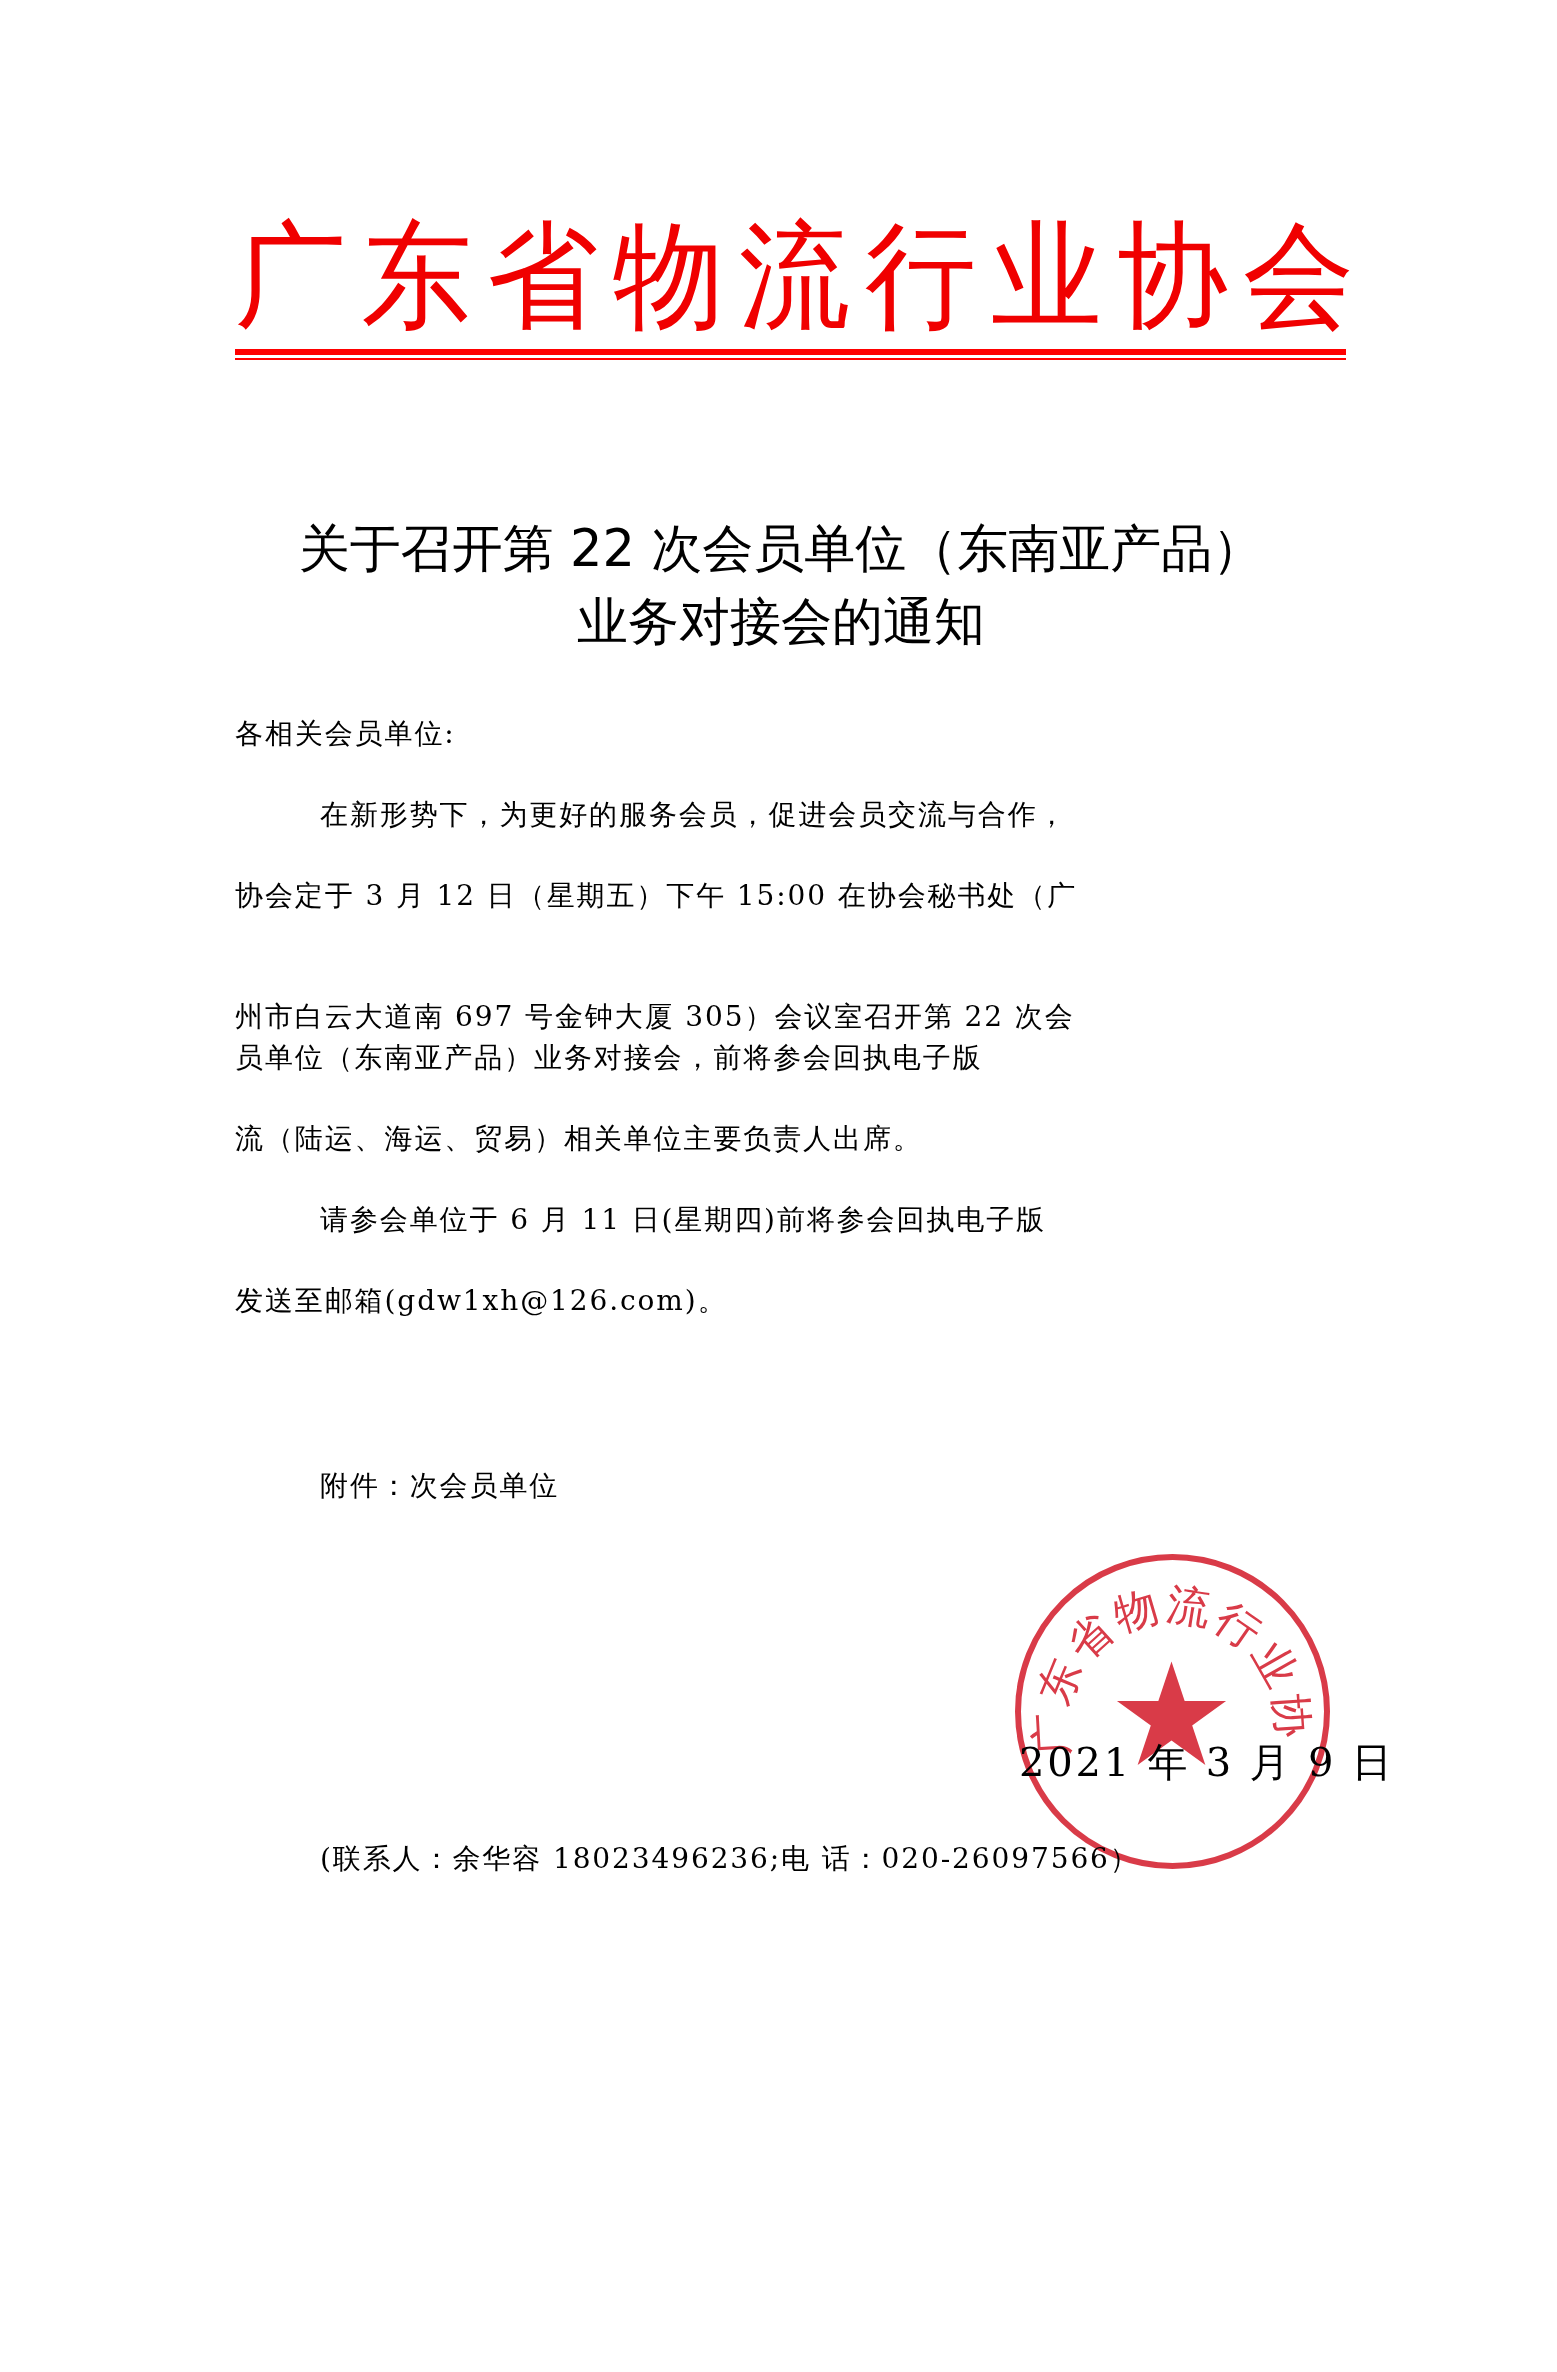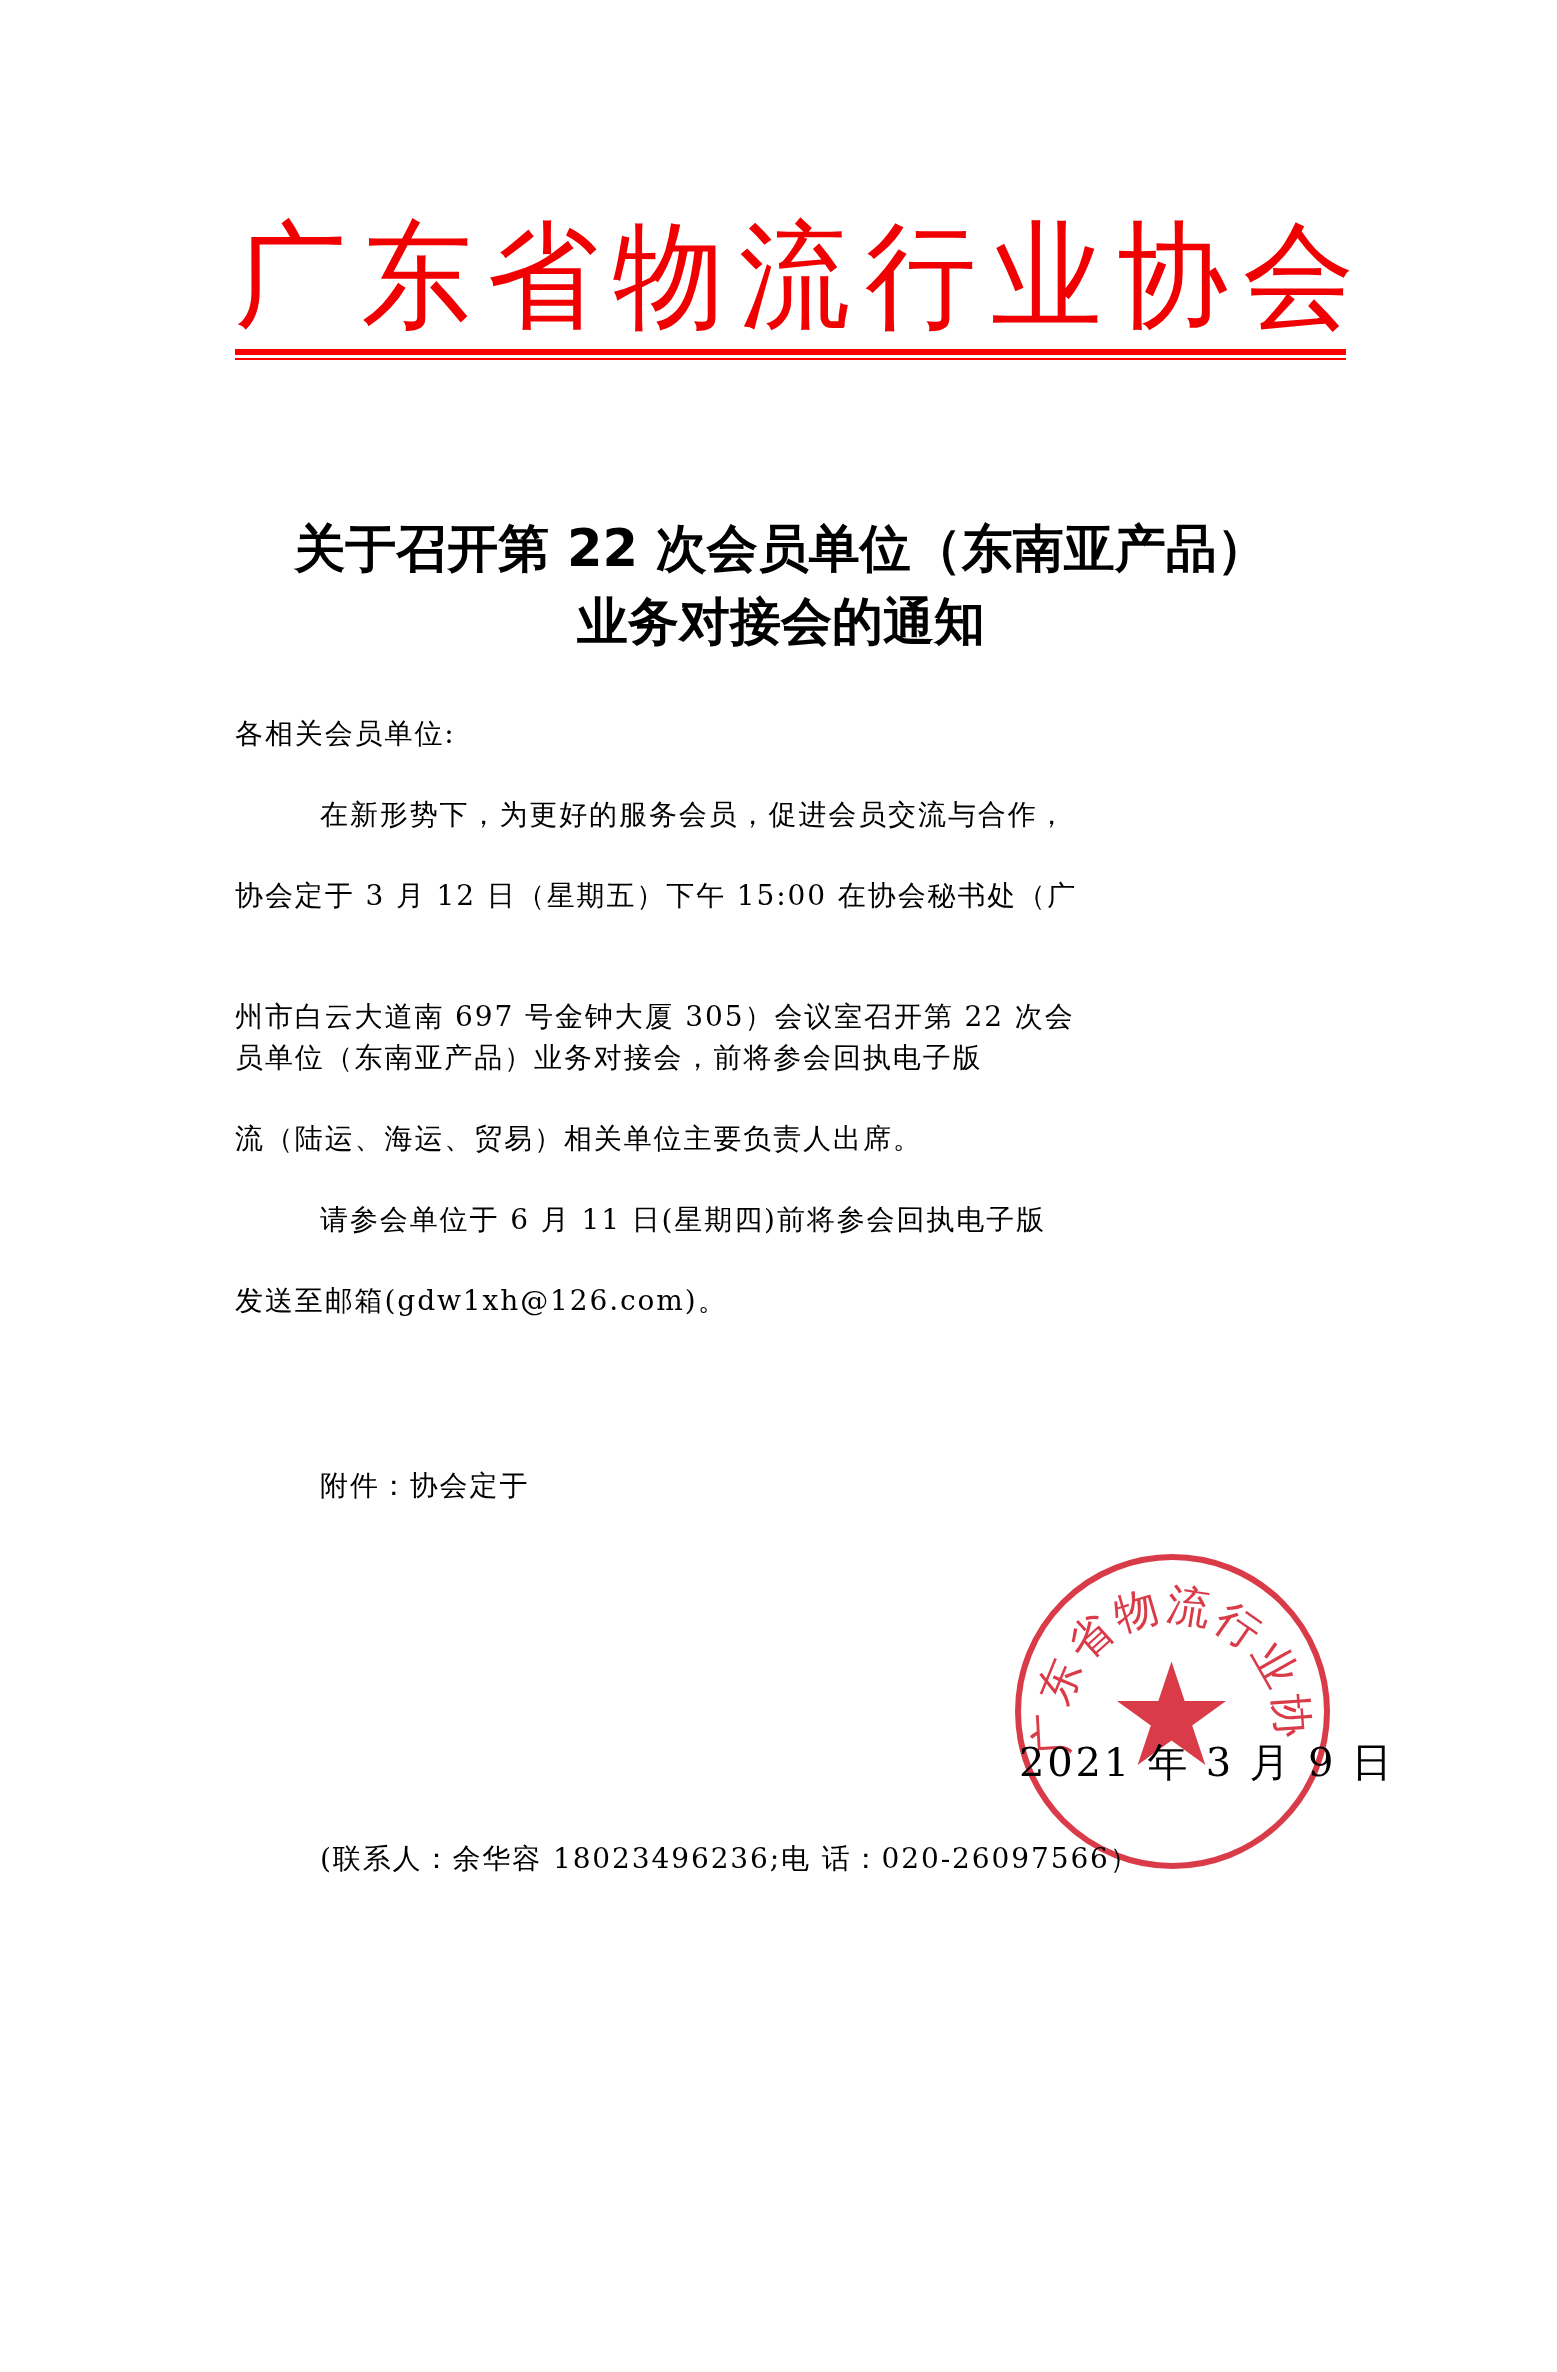--- a/index.html
+++ b/index.html
@@ -6,21 +6,21 @@
   body { width: 1557px; height: 2373px; position: relative; overflow: hidden;
          font-family: "DejaVu Serif", "Liberation Serif", serif; color: #000; }
   .abs { position: absolute; }
   .masthead { left: 235px; top: 202px; width: 1111px; height: 141px;
     color: #f00000; font-family: "DejaVu Sans", "Liberation Sans", sans-serif;
     font-size: 111px; letter-spacing: 15px; line-height: 141px; white-space: nowrap;
     transform: scaleY(1.05); transform-origin: top left; }
   .rule-thick { left: 235px; top: 349px; width: 1111px; height: 5.6px; background: #ff0000; }
   .rule-thin { left: 235px; top: 358px; width: 1111px; height: 1.9px; background: #ff0000; }
   .title { left: 235px; width: 1092px; text-align: center;
-    font-family: "DejaVu Sans", "Liberation Sans", sans-serif; font-weight: bold;
+    font-family: "DejaVu Sans", "Liberation Sans", sans-serif; font-weight: normal;
     font-size: 51px; line-height: 66px; white-space: nowrap; }
   .t1 { top: 516px; }
   .t2 { top: 589px; }
   .body-line { left: 235px; width: 1111px; font-size: 28px; line-height: 56px;
     white-space: nowrap; letter-spacing: 1.9px; }
   .indent { left: 320px; }
   .stamp { left: 1015px; top: 1554px; width: 315px; height: 315px; border-radius: 50%;
     border: 6.6px solid #d4202f; box-sizing: border-box; opacity: 0.88; }
   .stamp svg { position: absolute; left: 0; top: 0; }
   .date { left: 1019px; top: 1734px; font-size: 40px; line-height: 56px; letter-spacing: 2.8px; white-space: nowrap; text-align: center; }
@@ -40,21 +40,21 @@
 
 <div class="abs body-line indent" style="top:787px; left:320px; width:1026px">在新形势下，为更好的服务会员，促进会员交流与合作，</div>
 <div class="abs body-line" style="top:868px">协会定于 3 月 12 日（星期五）下午 15:00 在协会秘书处（广</div>
 <div class="abs body-line" style="top:989px">州市白云大道南 697 号金钟大厦 305）会议室召开第 22 次会</div>
 <div class="abs body-line" style="top:1030px">员单位（东南亚产品）业务对接会，前将参会回执电子版</div>
 <div class="abs body-line" style="top:1111px">流（陆运、海运、贸易）相关单位主要负责人出席。</div>
 
 <div class="abs body-line indent" style="top:1192px; left:320px; width:1026px">请参会单位于 6 月 11 日(星期四)前将参会回执电子版</div>
 <div class="abs body-line" style="top:1273px">发送至邮箱(gdw1xh@126.com)。</div>
 
-<div class="abs body-line" style="top:1458px; left:320px">附件：协会定于</div>
+<div class="abs body-line" style="top:1458px; left:320px">附件：次会员单位</div>
 
 <div class="abs stamp">
   <svg width="301" height="301" viewBox="0 0 320 320">
     <defs>
       <path id="sealArc" d="M 55 215 A 112 112 0 1 1 265 215"></path>
     </defs>
     <text font-family="DejaVu Sans, sans-serif" font-size="46" fill="#d4202f" letter-spacing="4">
       <textPath href="#sealArc" startOffset="2%">广东省物流行业协会</textPath>
     </text>
     <polygon fill="#d4202f" points="160,108 174,150 218,150 182,176 196,218 160,192 124,218 138,176 102,150 146,150"></polygon>

